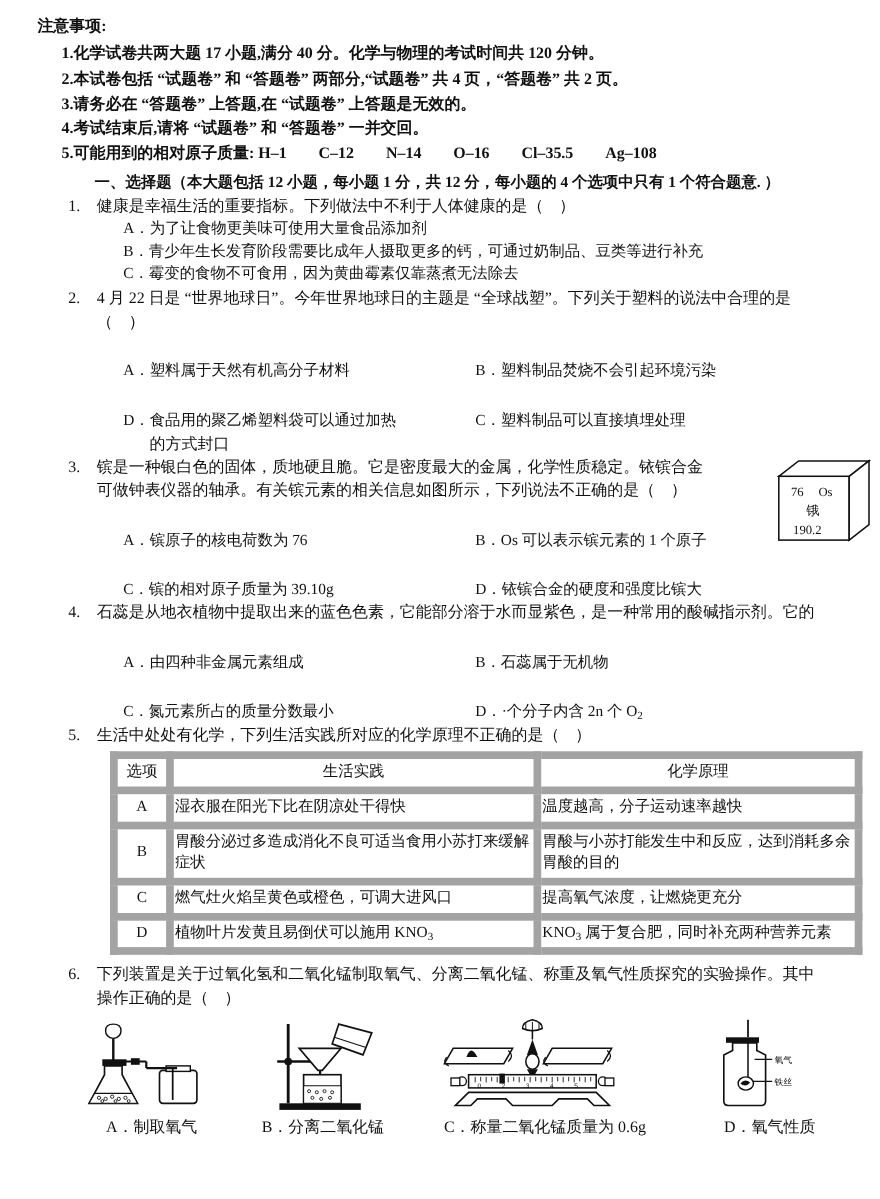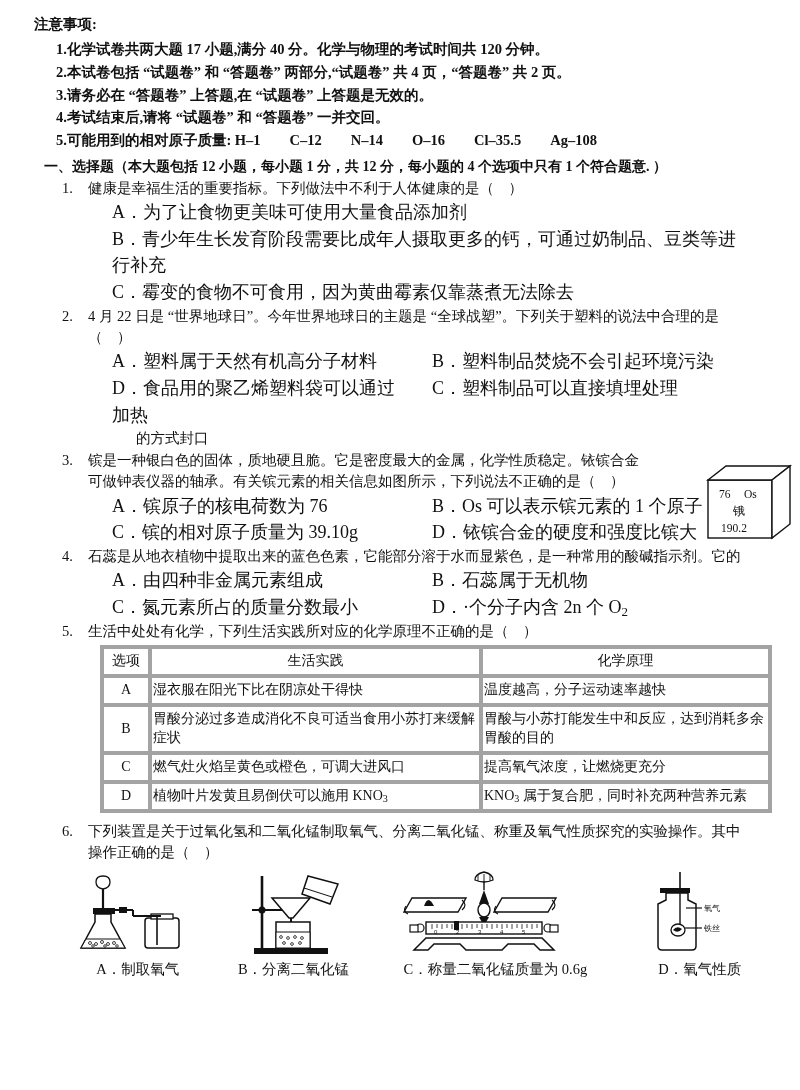--- a/index.html
+++ b/index.html
@@ -69,21 +69,21 @@
     font-size: 14.5px;
     font-weight: bold;
     line-height: 1.58;
     padding-left: 22px;
     white-space: nowrap;
   }
 
   
   .sec-head {
     margin-top: 5px;
-    padding-left: 44px;
+    padding-left: 86px;
     padding-right: 10px;
     font-size: 14px;
     font-weight: bold;
     line-height: 1.45;
     white-space: nowrap;
   }
 
   
   .qblock {
     padding-left: 62px;
@@ -110,38 +110,38 @@
     line-height: 1.48;
   }
   .opts {
     padding-left: 26px;
   }
   .optline {
     display: flex;
     line-height: 1.48;
   }
   .opt {
-    font-size: 18px;
+    font-size: 14px;
     padding-left: 24px;
     box-sizing: border-box;
   }
-  .opt.half { width: 320px; flex: 0 0 320px; }
+  .opt.half { width: 320px; flex: 0 0 320px; margin-top: 24px; }
   .opt.full { width: 100%; }
   .opt-sub {
     font-size: 14.5px;
     padding-left: 48px;
     line-height: 1.48;
   }
   sub { font-size: 0.72em; vertical-align: -0.22em; }
 
   
   .os-cube {
     position: absolute;
     right: 6px;
-    top: 12px;
+    top: 0;
     width: 92px;
     height: 82px;
   }
   .os-cube svg { display: block; }
   .os-cube text {
     font-family: "Liberation Serif", serif;
     fill: #111;
   }
 
   
@@ -149,21 +149,21 @@
     padding-left: 100px;
     padding-right: 50px;
     margin-top: 3px;
   }
   table.q5 {
     border-collapse: collapse;
     width: 650px;
     table-layout: fixed;
   }
   table.q5 th, table.q5 td {
-    border: 4px solid #a3a3a3;
+    border: 7px solid #a3a3a3;
     font-size: 14px;
     padding: 3px 1px;
     vertical-align: middle;
     line-height: 1.35;
   }
   table.q5 th { font-weight: normal; text-align: center; }
   table.q5 td.col-opt { text-align: center; width: 42px; }
   table.q5 td.col-prac { width: 325px; }
   table.q5 td.col-prin { width: 283px; }
   table.q5 th.col-opt { width: 42px; }

